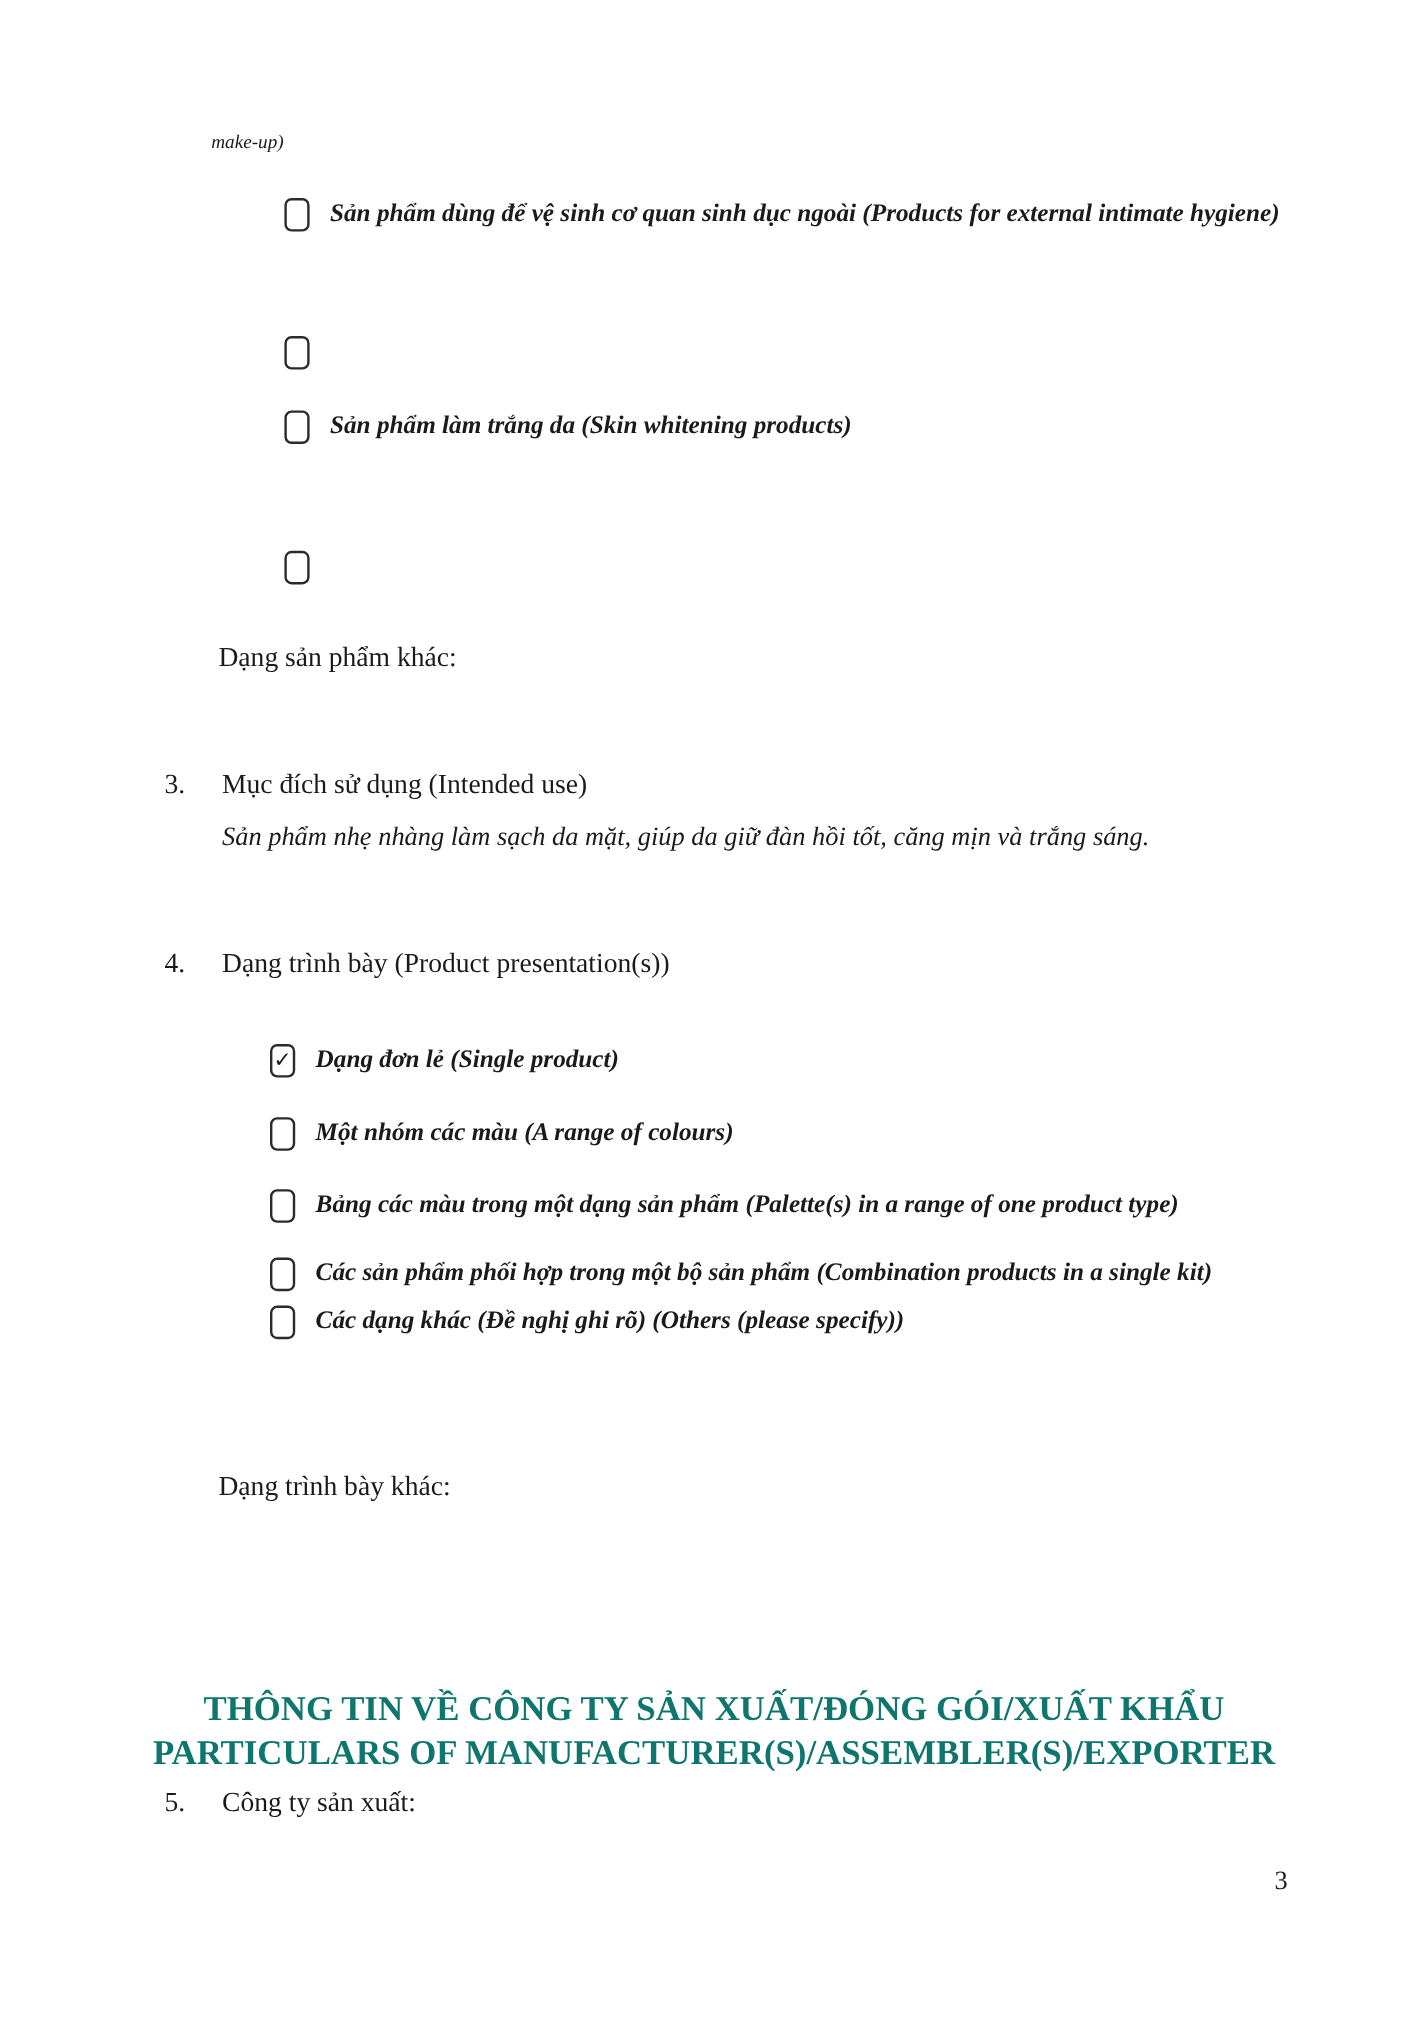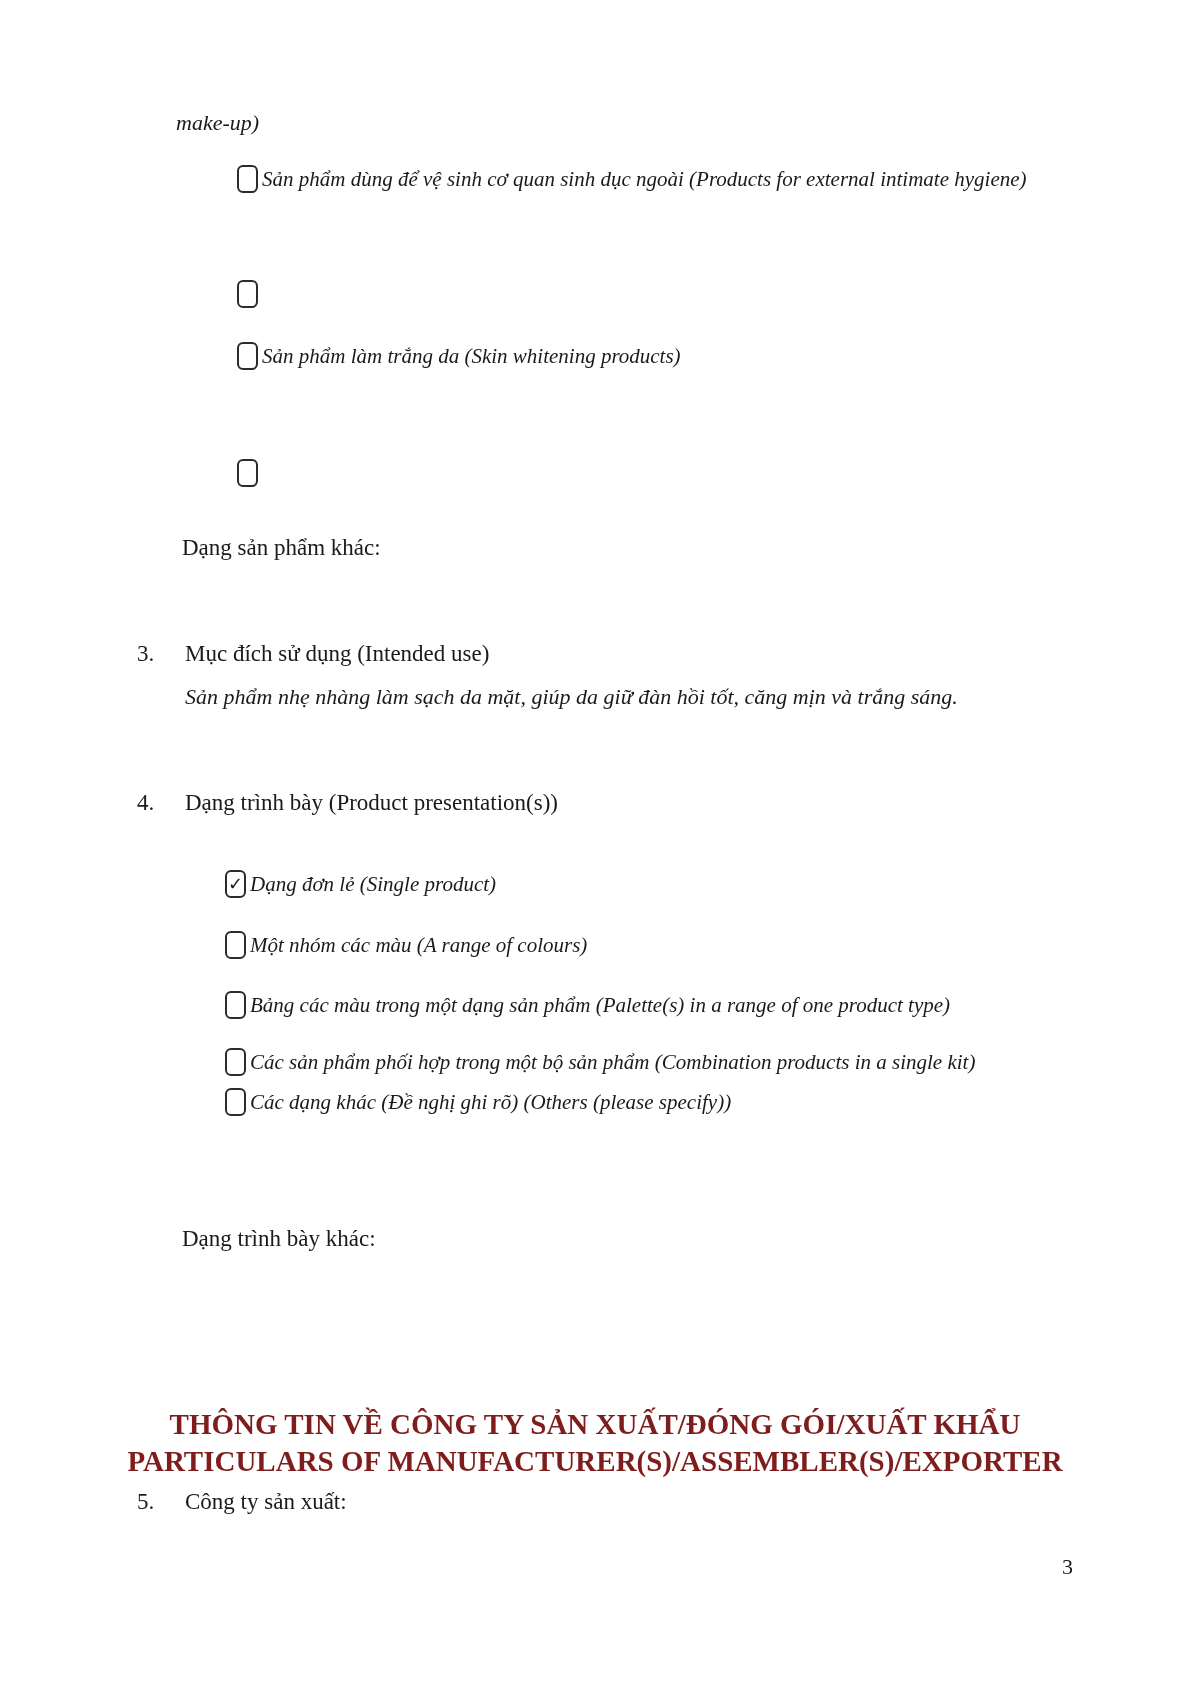--- a/index.html
+++ b/index.html
@@ -12,29 +12,30 @@
     width: 1190px;
     height: 1684px;
     background: #ffffff;
     font-family: "Liberation Serif", "DejaVu Serif", serif;
     color: #1a1a1a;
     overflow: hidden;
   }
   .frag {
     position: absolute;
     font-style: italic;
-    font-size: 22px;
+    font-size: 16px;
     white-space: nowrap;
   }
   .cb-row {
     position: absolute;
     display: flex;
-    align-items: center;
-    gap: 4px;
+    align-items: flex-start;
+    gap: 17px;
     height: 28px;
+    font-weight: bold;
   }
   .checkbox {
     flex: 0 0 auto;
     width: 17px;
     height: 24px;
     border: 2px solid #2b2b2b;
     border-radius: 6px;
     background: #ffffff;
     display: flex;
     align-items: center;
@@ -74,21 +75,21 @@
     white-space: nowrap;
   }
   .heading {
     position: absolute;
     left: 0;
     width: 1190px;
     text-align: center;
     font-weight: bold;
     font-size: 29px;
     line-height: 37px;
-    color: #7f1d1d;
+    color: #0f766e;
   }
   .page-number {
     position: absolute;
     font-size: 22px;
   }
 </style>
 </head>
 <body>
 
 <div class="page">

